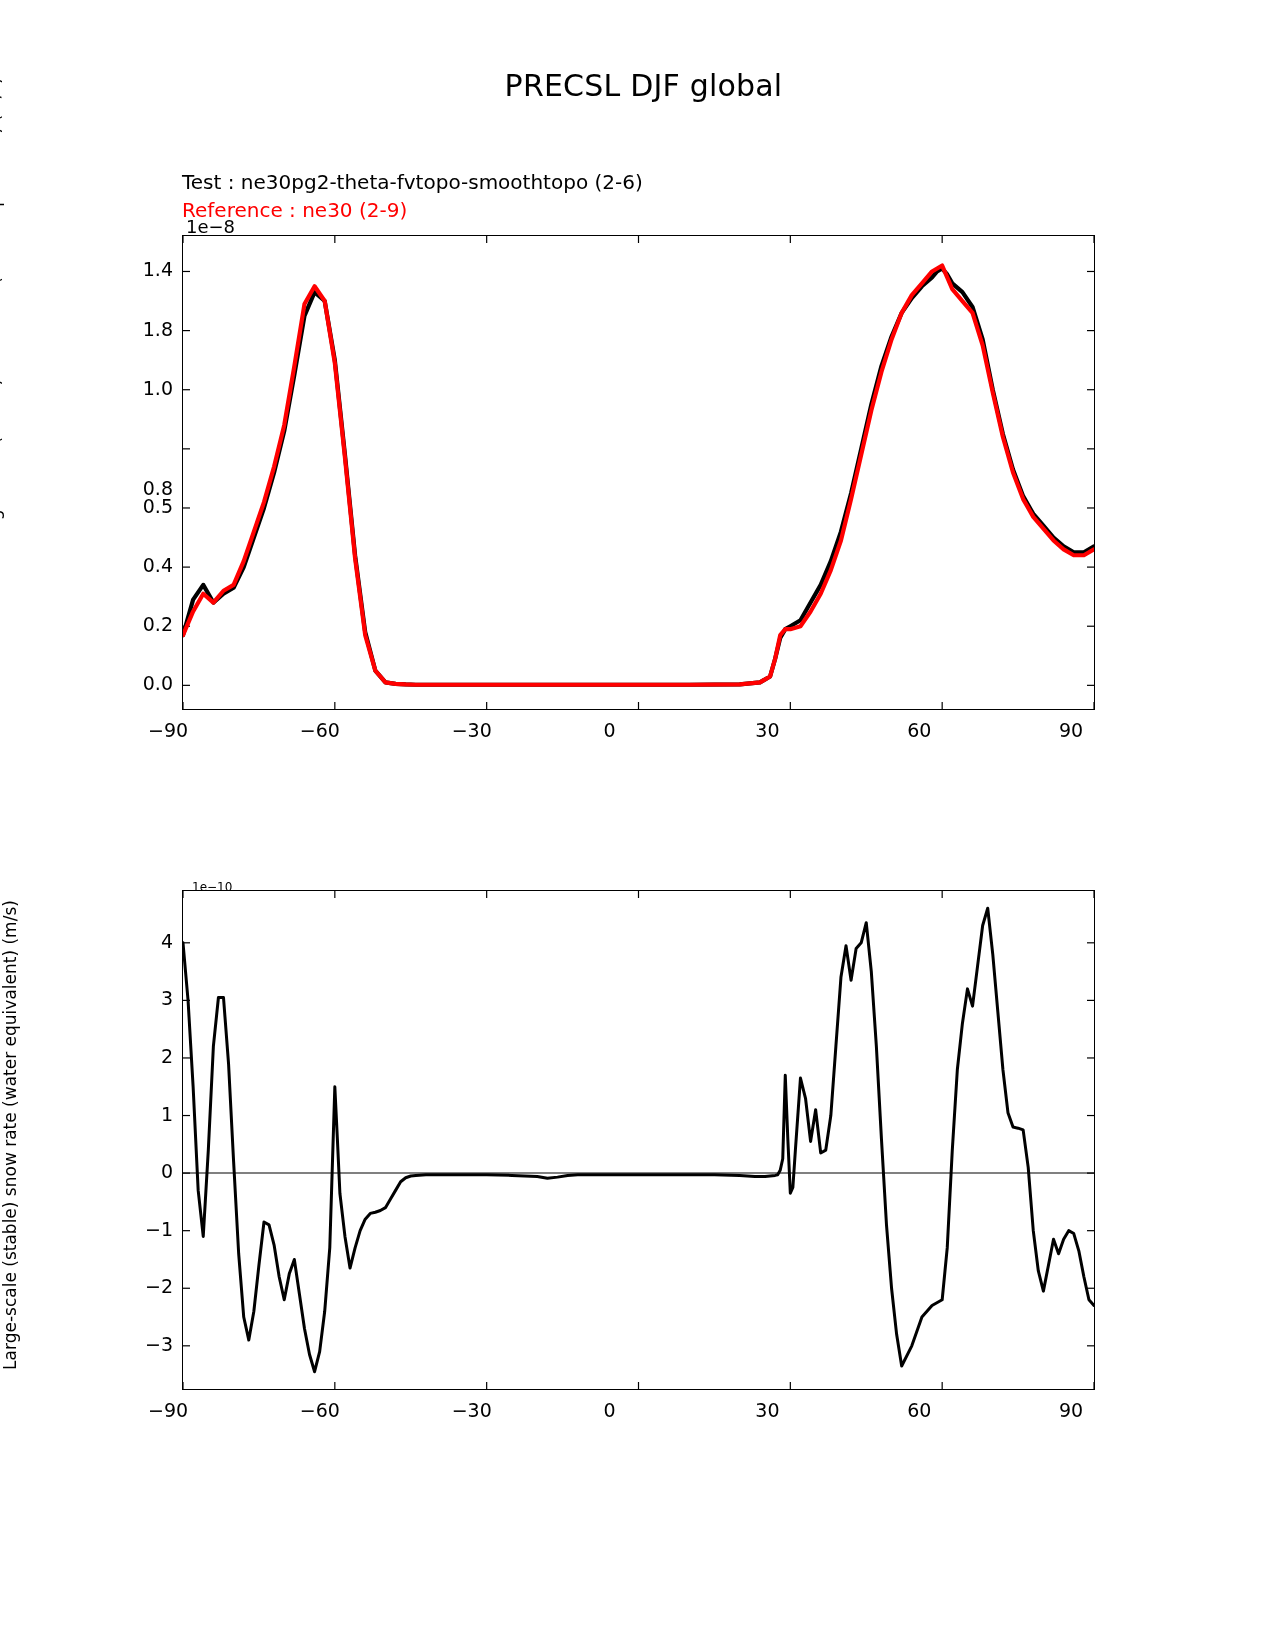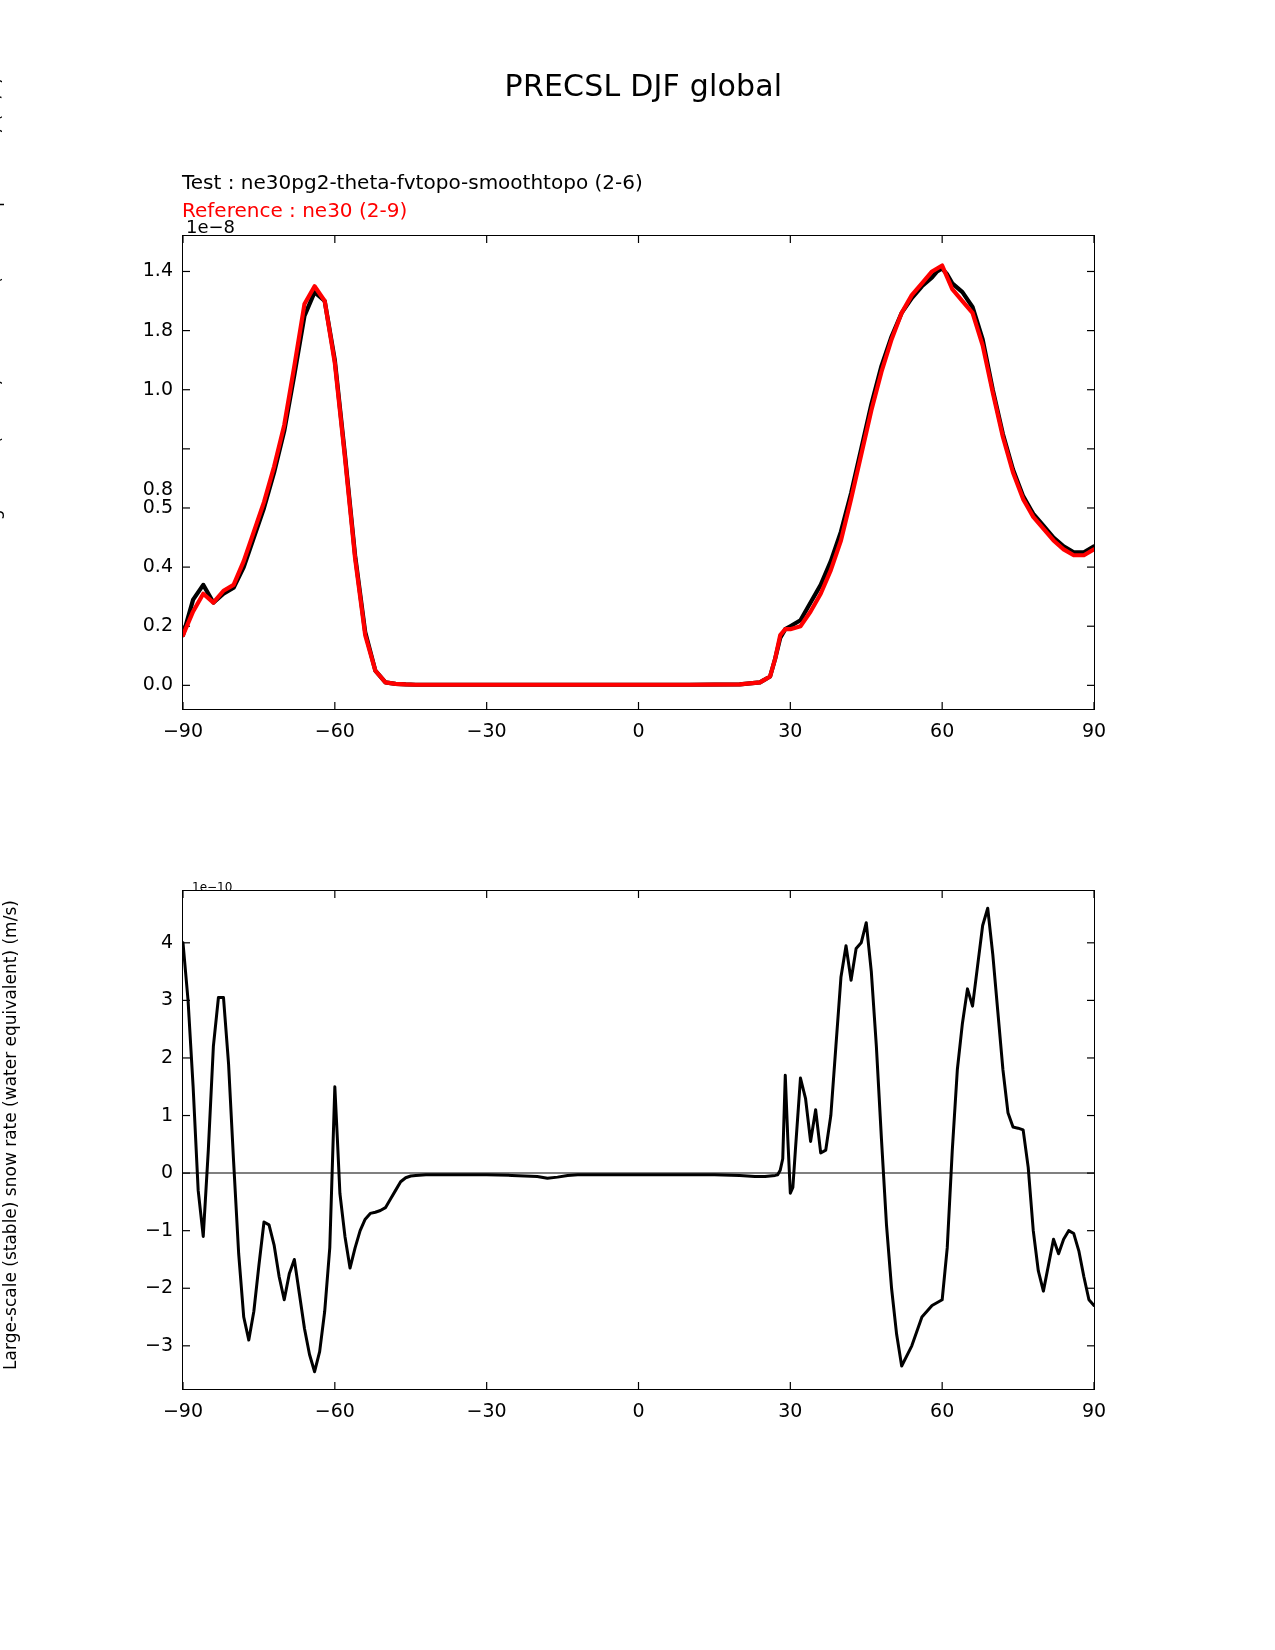--- a/index.html
+++ b/index.html
@@ -116,21 +116,21 @@
     width: 520px;
     text-align: center;
     font-size: 17px;
     transform: rotate(-90deg);
     white-space: nowrap;
   }
 
   .tick-label-x {
     position: absolute;
     font-size: 19px;
-    text-align: center;
+    text-align: left;
     width: 70px;
     margin-left: -35px;
   }
   .tick-label-y {
     position: absolute;
     font-size: 19px;
     text-align: right;
     width: 70px;
     margin-top: -13px;
   }

